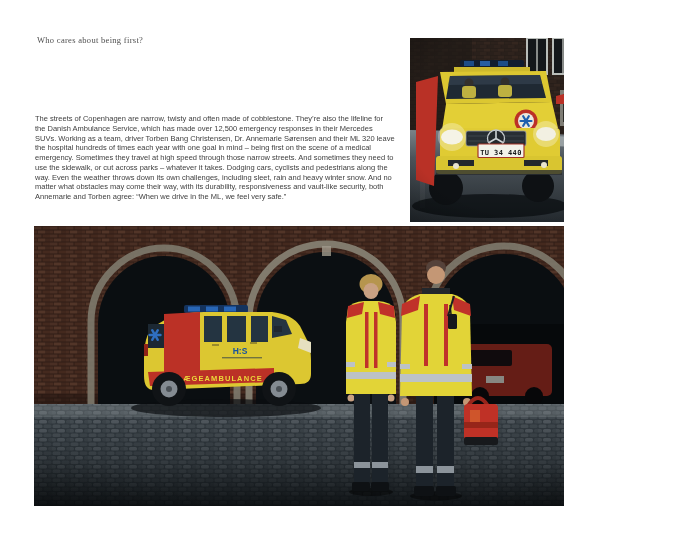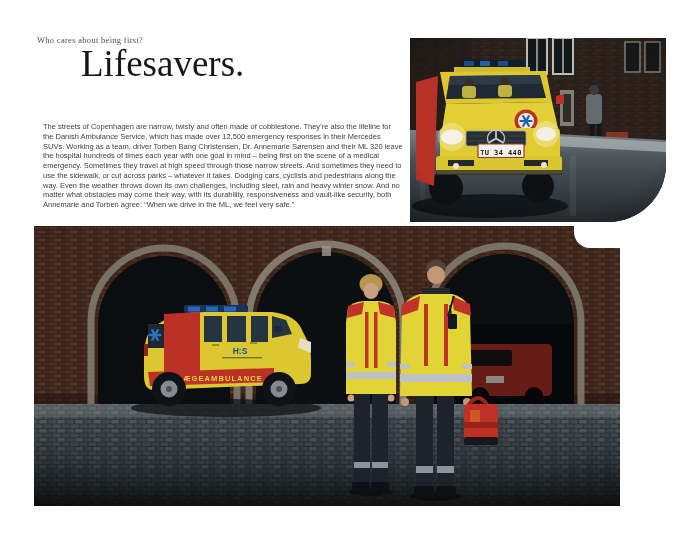--- a/index.html
+++ b/index.html
@@ -1,34 +1,34 @@
 <!DOCTYPE html>
 <html><head>
 <meta charset="utf-8">
 <style>
   html,body { margin:0; padding:0; background:#ffffff; }
   .page {
-    position:relative; width:700px; height:541px; background:#ffffff;
+    position:relative; width:564px; height:541px; background:#ffffff;
     font-family:"Liberation Sans", sans-serif; overflow:hidden;border-radius:13px;
   }
   .eyebrow {
     position:absolute; left:37px; top:35px;
     font-family:"Liberation Serif", serif; font-size:8.5px; color:#4e4e4e; letter-spacing:.3px;
   }
   .headline {
     position:absolute; left:81px; top:45px; margin:0;
     font-family:"Liberation Serif", serif; font-weight:400; font-size:37px; line-height:1.05;
     color:#171717;
   }
   .subhead {
     position:absolute; left:35px; top:97px; margin:0;
     font-size:12.5px; font-weight:700; color:#1c1c1c;
   }
   .bodycopy {
-    position:absolute; left:35px; top:114px; width:360px; margin:8px;
+    position:absolute; left:35px; top:114px; width:360px; margin:0;
     font-size:7.5px; line-height:1.3; color:#3e3e3e;
   }
   .photo-front {
     position:absolute; left:410px; top:38px; width:256px; height:184px; margin:0;
     border-bottom-right-radius:58px; overflow:hidden; background:#241c19;
   }
   .photo-crew {
     position:absolute; left:34px; top:226px; width:586px; height:280px; margin:0;
     overflow:hidden; background:#3f2820;
   }
@@ -37,21 +37,20 @@
     background:#ffffff; border-bottom-left-radius:16px;
   }
   figure svg { display:block; width:100%; height:100%; }
 </style>
 </head>
 <body>
 
 <div class="page">
 
   <div class="eyebrow">Who cares about being first?</div>
-  <h1 class="headline">Lifesavers.</h1>
   <p class="bodycopy">The streets of Copenhagen are narrow, twisty and often made of cobblestone. They’re also the lifeline for the Danish Ambulance Service, which has made over 12,500 emergency responses in their Mercedes SUVs. Working as a team, driver Torben Bang Christensen, Dr. Annemarie Sørensen and their ML 320 leave the hospital hundreds of times each year with one goal in mind – being first on the scene of a medical emergency. Sometimes they travel at high speed through those narrow streets. And sometimes they need to use the sidewalk, or cut across parks – whatever it takes. Dodging cars, cyclists and pedestrians along the way. Even the weather throws down its own challenges, including sleet, rain and heavy winter snow. And no matter what obstacles may come their way, with its durability, responsiveness and vault-like security, both Annemarie and Torben agree: “When we drive in the ML, we feel very safe.”</p>
 
   <figure class="photo-front">
     <svg viewBox="0 0 256 184" xmlns="http://www.w3.org/2000/svg">
       <defs>
         <pattern id="brA" width="14" height="7" patternUnits="userSpaceOnUse">
           <rect width="14" height="7" fill="#231b17"></rect>
           <rect x="0" y="0" width="6.6" height="3" fill="#2f231d"></rect>
           <rect x="7.4" y="0" width="6.6" height="3" fill="#2a201b"></rect>
           <rect x="3.5" y="3.6" width="6.6" height="3" fill="#34261f"></rect>

